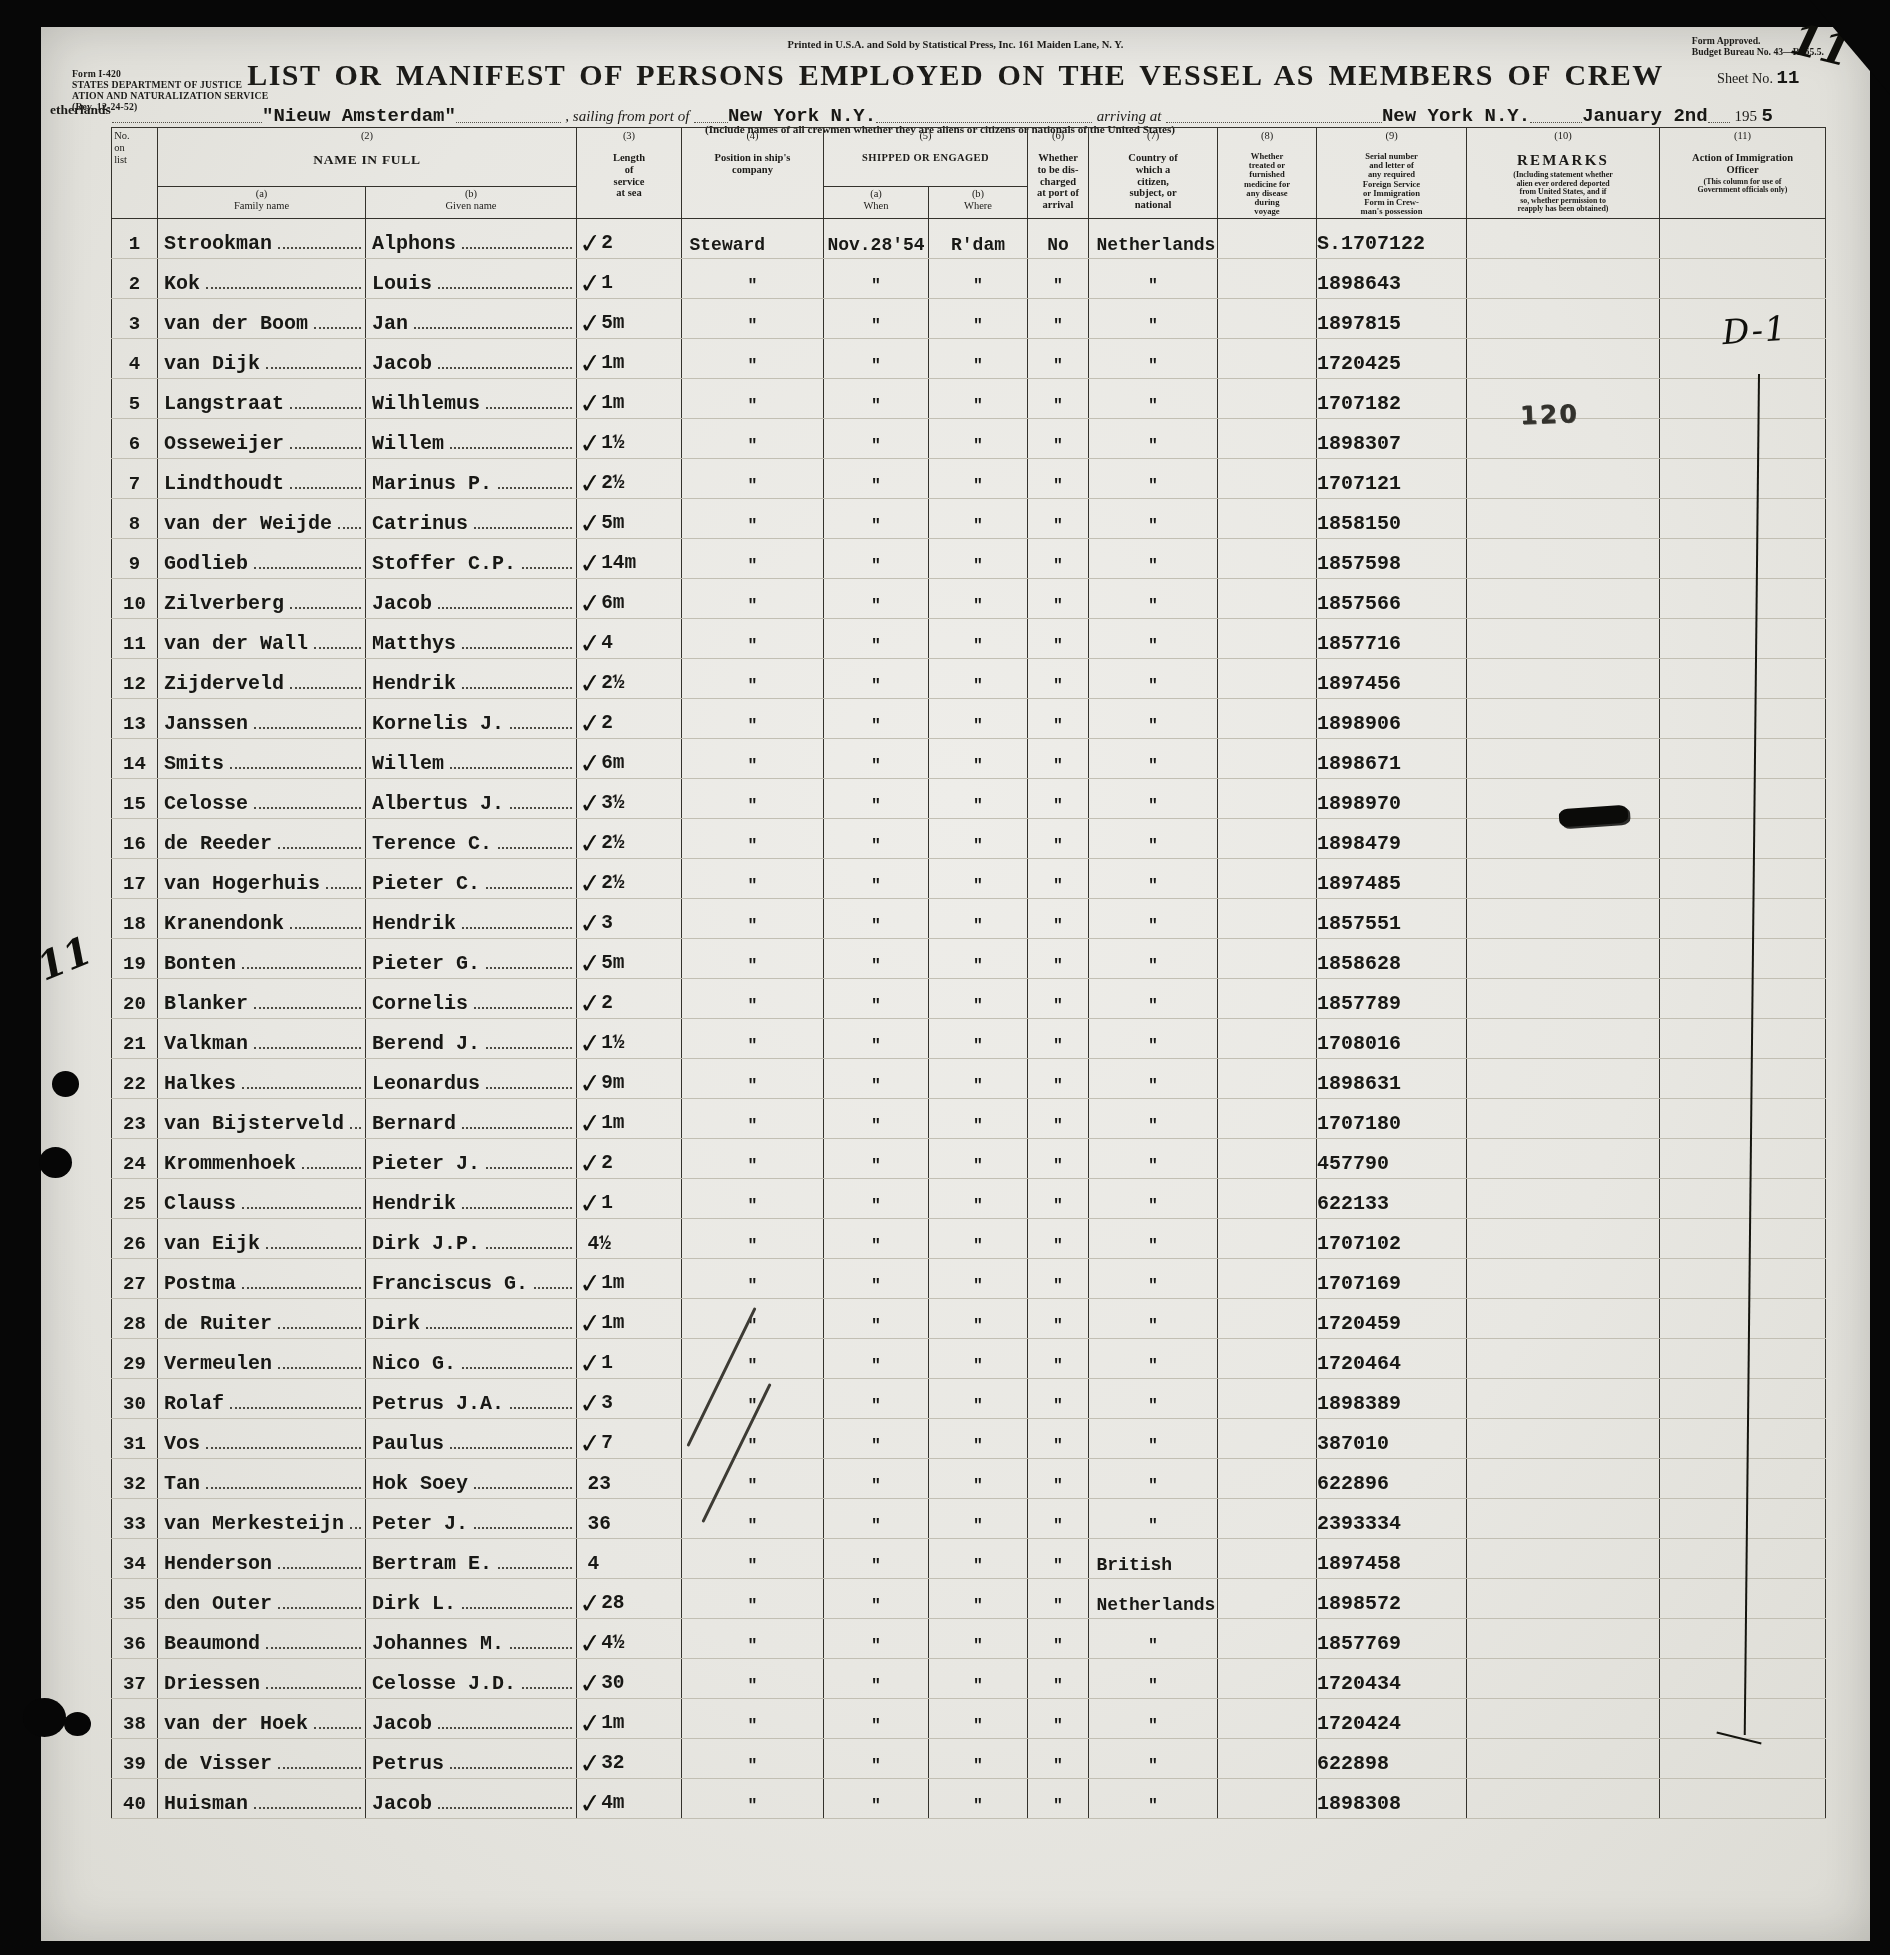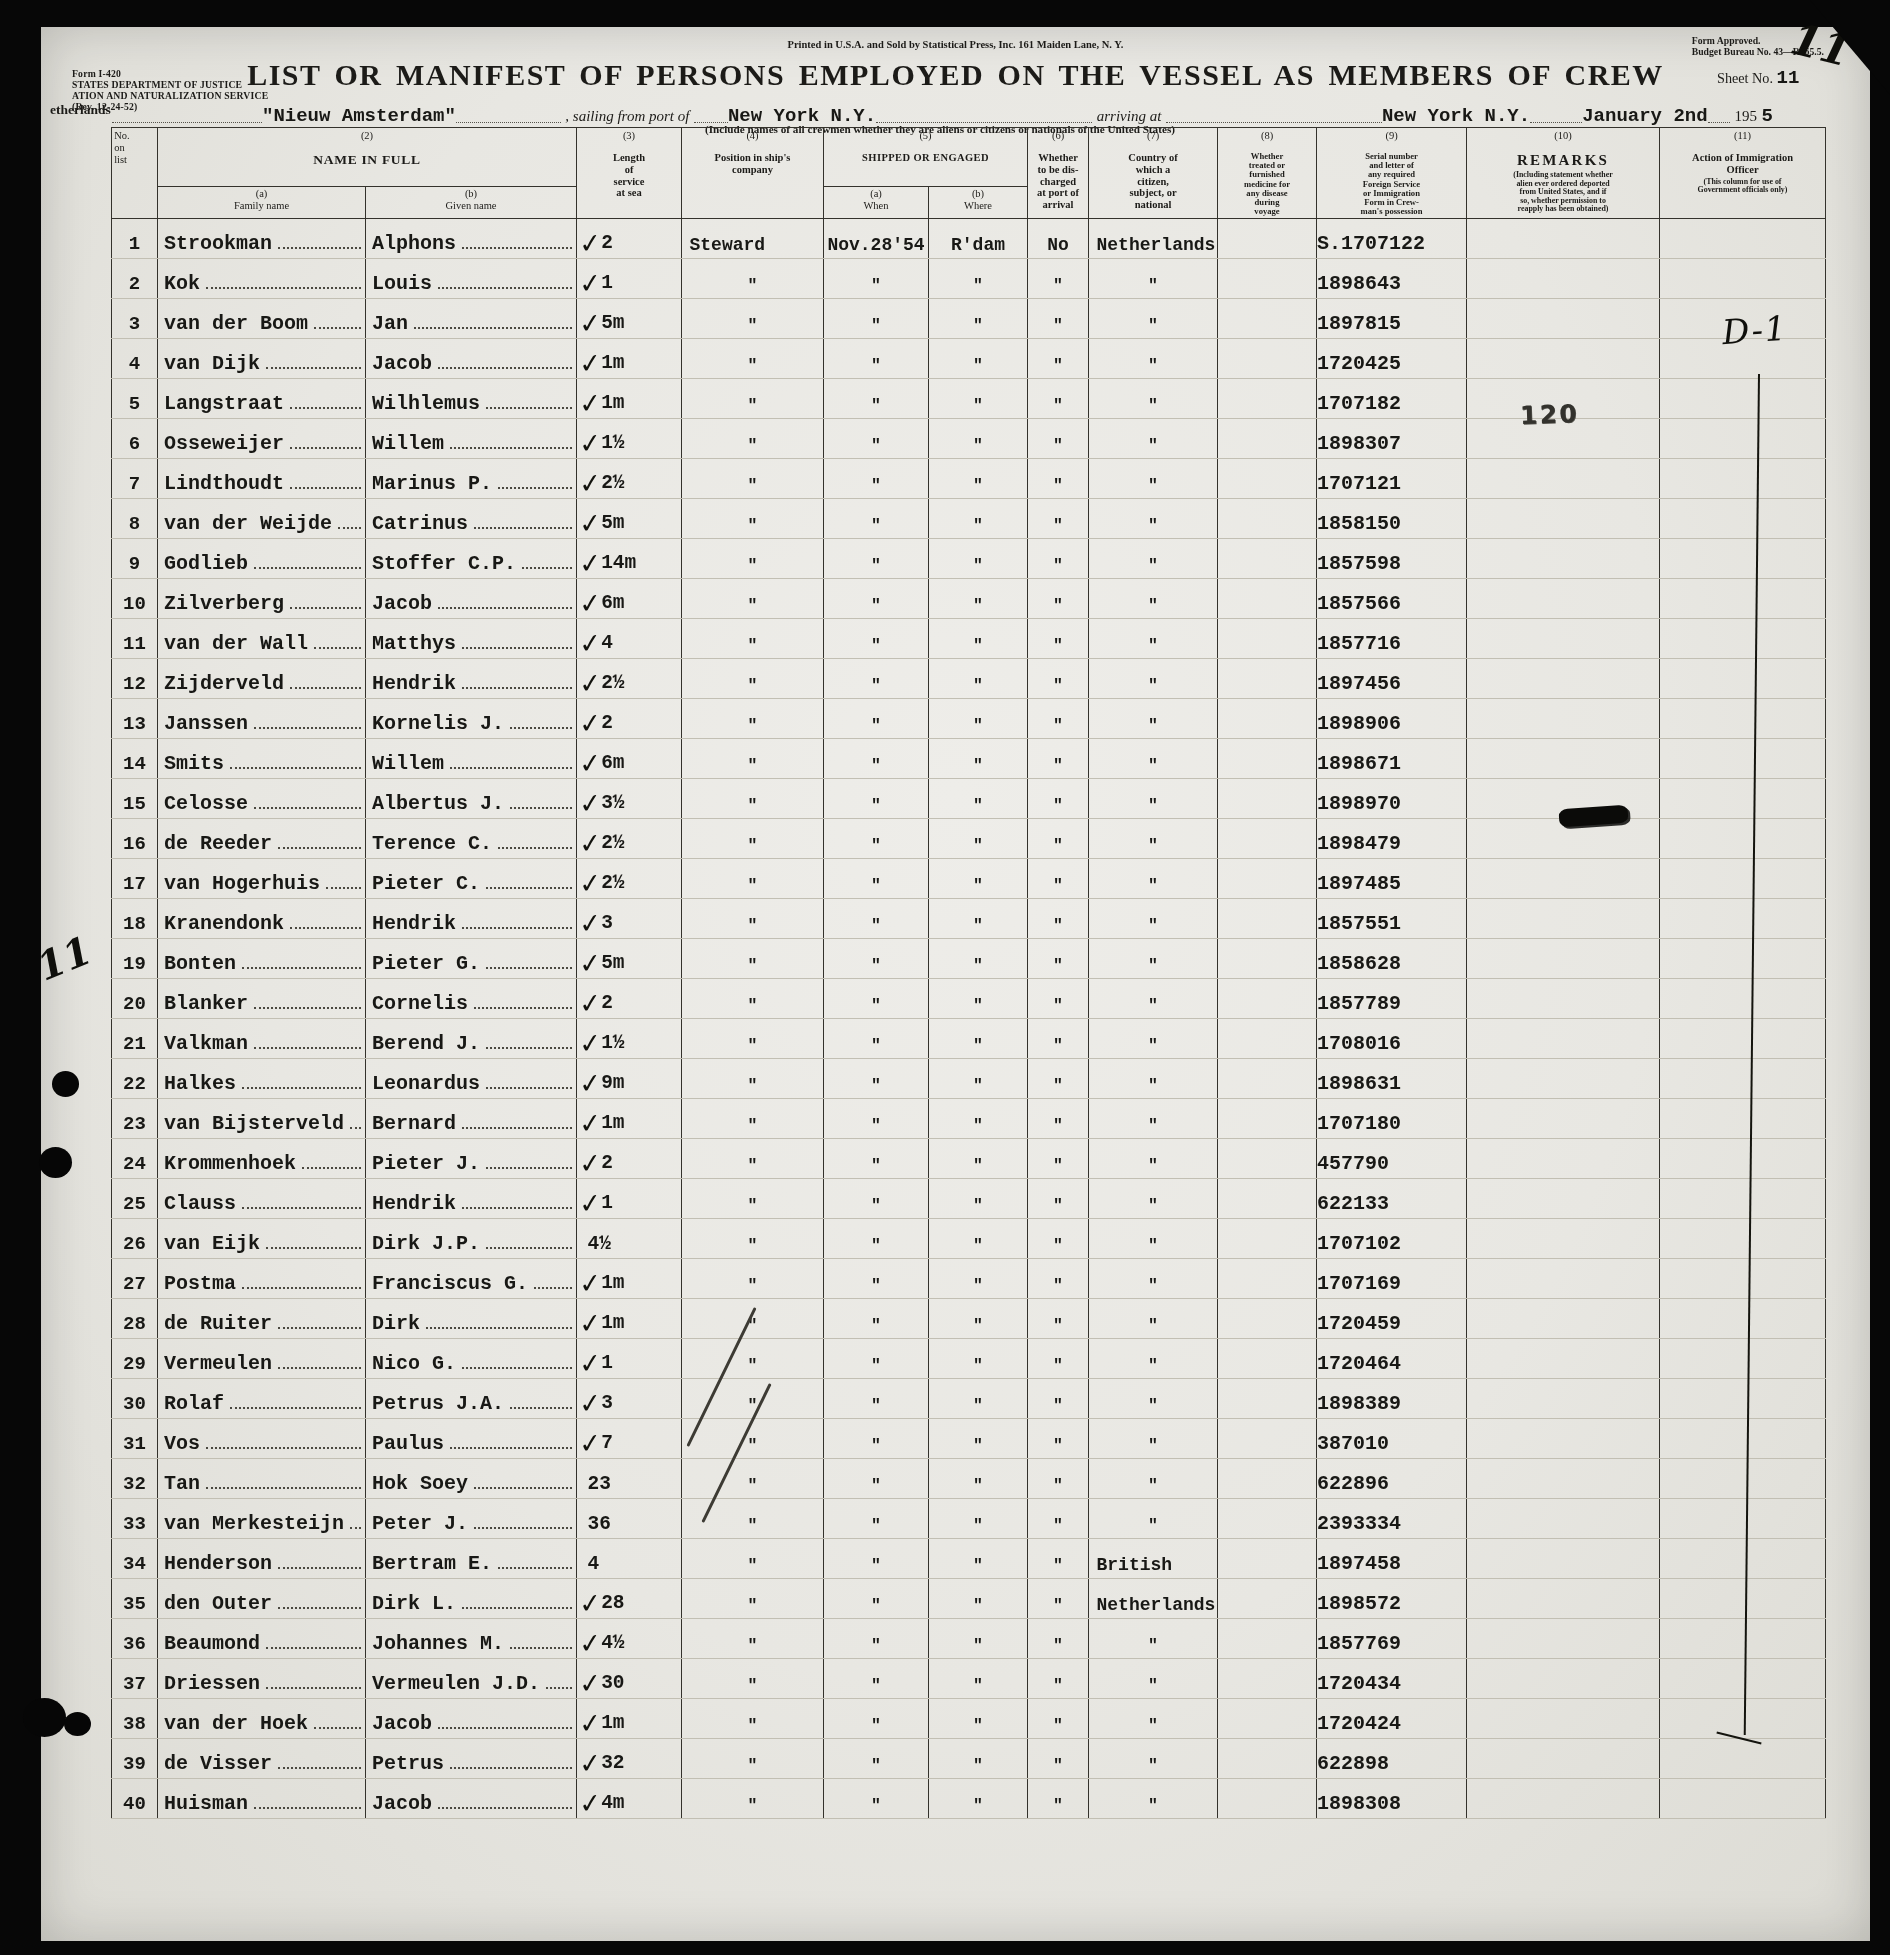--- a/index.html
+++ b/index.html
@@ -1167,21 +1167,21 @@
           <tr>
             <td class="c-no"><span class="typed">37</span></td>
             <td class="c-family">
               <div class="namewrap">
                 <span class="typed">Driessen</span>
                 <span class="dash-fill"></span>
               </div>
             </td>
             <td class="c-given">
               <div class="namewrap">
-                <span class="typed">Vermeulen J.D.</span>
+                <span class="typed">Celosse J.D.</span>
                 <span class="dash-fill"></span>
               </div>
             </td>
             <td class="c-length"><span class="check">✓</span><span class="typed">30</span></td>
             <td class="c-position center"><span class="typed ditto">"</span></td>
             <td class="c-when center"><span class="typed ditto">"</span></td>
             <td class="c-where center"><span class="typed ditto">"</span></td>
             <td class="c-discharged center"><span class="typed ditto">"</span></td>
             <td class="c-country center"><span class="typed ditto">"</span></td>
             <td class="c-treated"></td>

